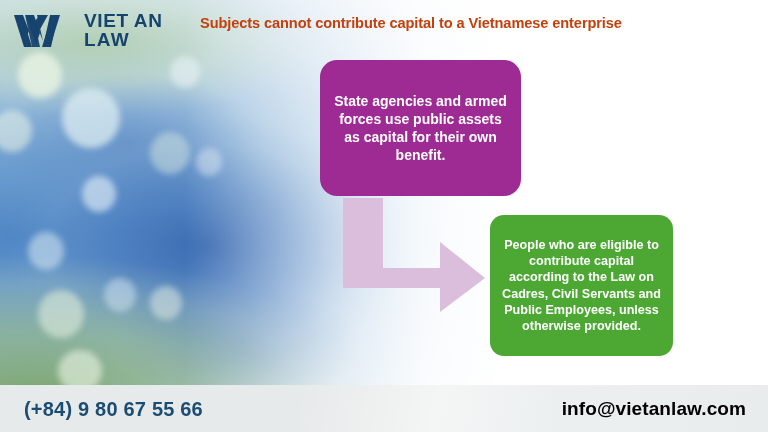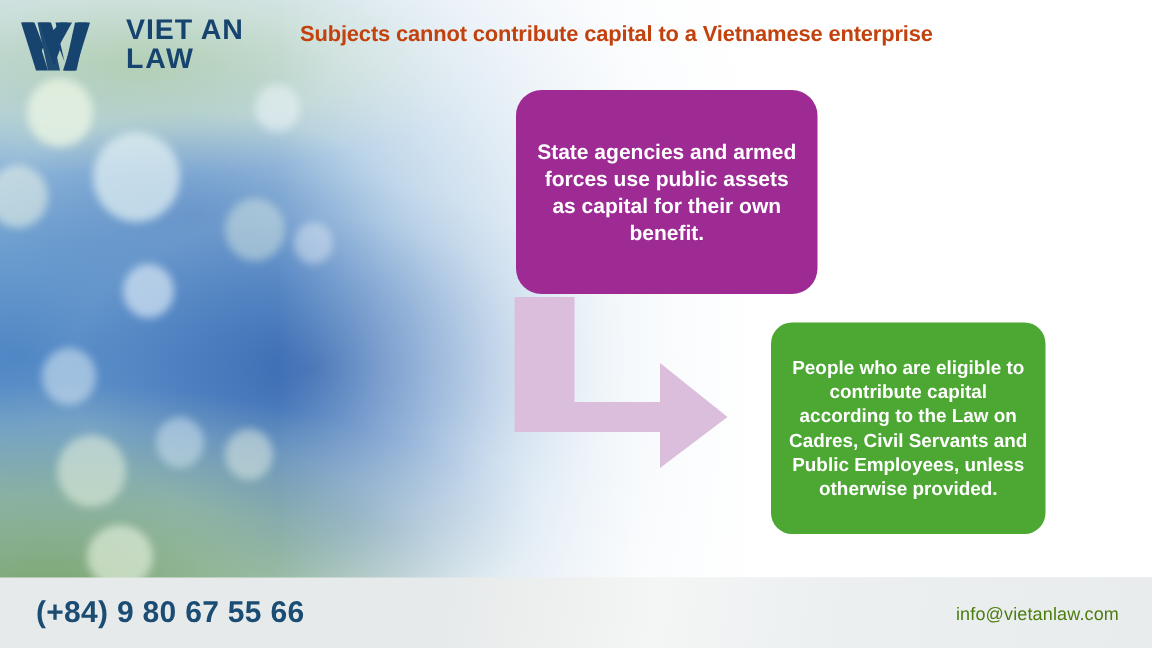--- a/index.html
+++ b/index.html
@@ -72,21 +72,21 @@
 
   
   #arrow{ position:absolute; left:340px; top:198px; width:146px; height:114px; }
 
   
   .card{
     position:absolute;
     border-radius:17px;
     display:flex; align-items:center; justify-content:center;
     text-align:center;
-    color:#ffffff; font-weight:bold;margin-left:24px;
+    color:#ffffff; font-weight:bold;
   }
   #card-purple{
     left:320px; top:60px; width:201px; height:136px;
     background:#9e2a94;
     font-size:14px; line-height:1.30;
     padding:6px 12px;
   }
   #card-green{
     left:490px; top:215px; width:183px; height:141px;
     background:#4ca832;
@@ -103,21 +103,21 @@
   #footer .sheen{
     position:absolute; right:0; top:0; width:470px; height:47px;
     background:linear-gradient(100deg, rgba(255,255,255,0) 0%, rgba(255,255,255,.55) 30%, rgba(236,240,241,.9) 55%, #e9ecec 100%);
   }
   #phone{
     position:absolute; left:24px; top:50%; transform:translateY(-50%);
     font-size:20px; font-weight:bold; color:#1b4c73; letter-spacing:.2px;
   }
   #email{
     position:absolute; right:22px; top:50%; transform:translateY(-50%);
-    font-size:12px; font-weight:normal; color:#4d7c0f; letter-spacing:.1px;
+    font-size:19px; font-weight:bold; color:#000000; letter-spacing:.1px;
   }
 </style>
 </head>
 <body>
 
 <div id="slide">
 
   <div id="bg">
     <div class="layer wash"></div>
     <div class="layer green2"></div>

